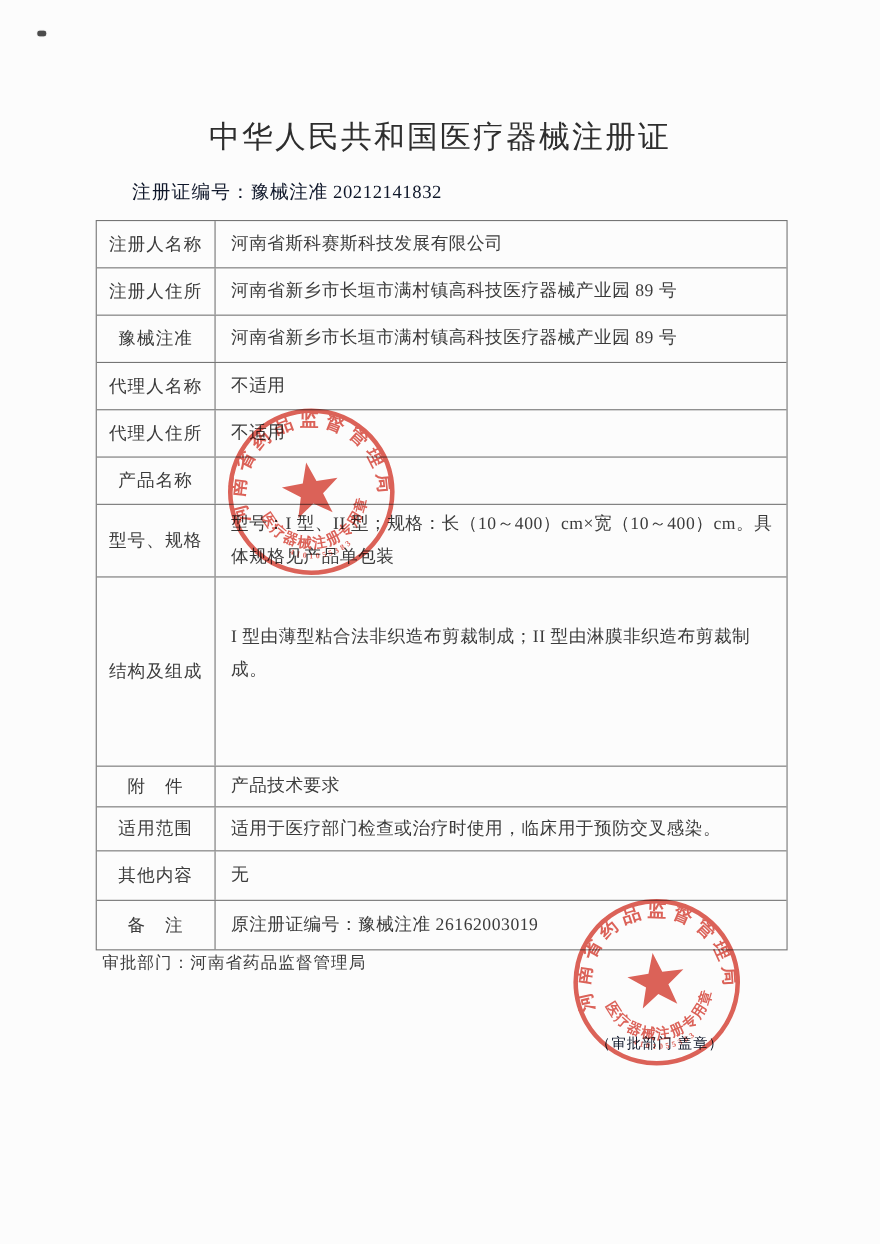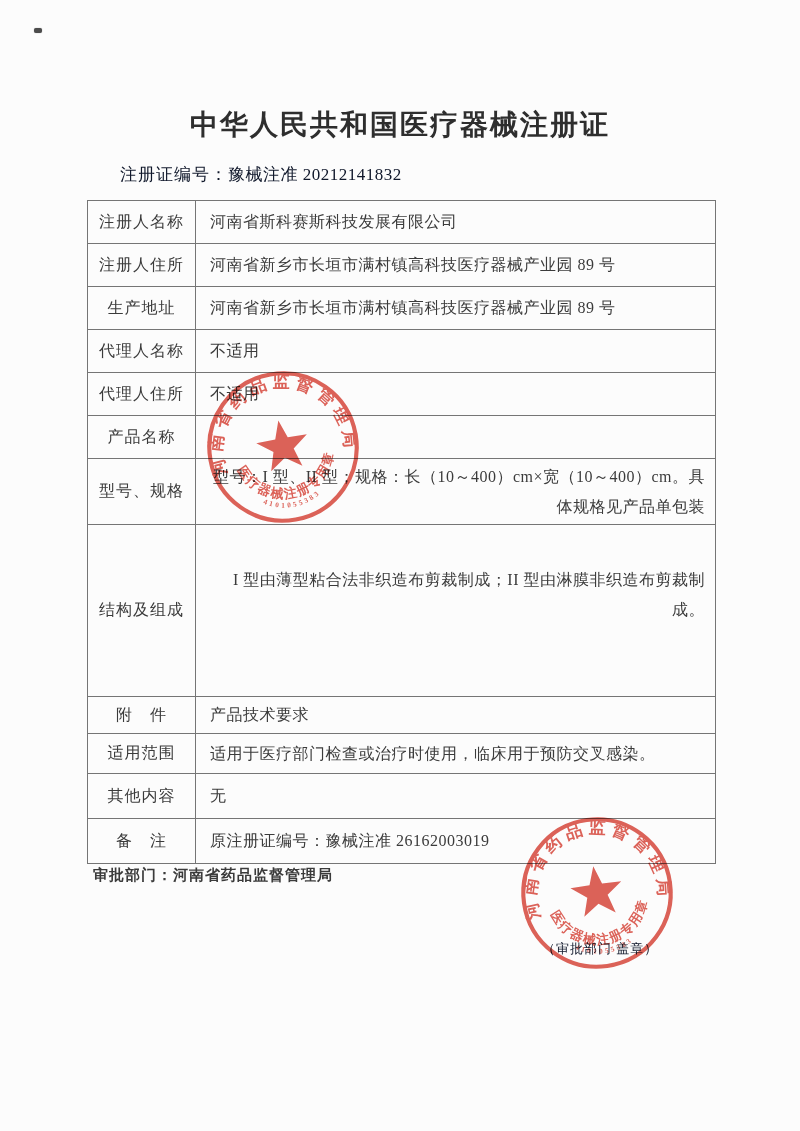--- a/index.html
+++ b/index.html
@@ -10,21 +10,21 @@
     background:#fcfcfc;
     overflow:hidden;
     font-family:"Liberation Serif","DejaVu Serif",serif;
     color:#3c3c3c;
   }
   
   .speck{position:absolute;left:34px;top:28px;width:8px;height:5px;background:#4c4c4c;border-radius:2px;box-shadow:0 0 1px #888;}
 
   .doc-title{
     position:absolute;top:106px;left:0;width:100%;
-    text-align:center;font-size:28px;font-weight:700;letter-spacing:2px;color:#2e2e2e;
+    text-align:center;font-size:28px;font-weight:400;letter-spacing:2px;color:#2e2e2e;
   }
   .cert-no{
     position:absolute;top:163px;left:120px;
     font-size:17px;letter-spacing:1px;color:#0f172a;
   }
   .cert-no .num{letter-spacing:0.5px;}
 
   
   .cert-table{
     position:absolute;left:87px;top:200px;width:629px;
@@ -36,33 +36,33 @@
   .trow:last-child{border-bottom:none;}
   .cell-label{
     width:108px;flex:0 0 108px;
     border-right:1px solid #757575;box-sizing:border-box;
     display:flex;align-items:center;justify-content:center;
     font-size:16px;color:#3b3b3b;text-align:center;letter-spacing:1px;font-family:Liberation Serif, serif;
   }
   .cell-value{
     flex:1;padding:2px 10px 2px 14px;box-sizing:border-box;
     display:flex;align-items:center;
-    font-size:16px;color:#3b3b3b;line-height:1.85;letter-spacing:0.5px;text-align:right;
+    font-size:16px;color:#3b3b3b;line-height:1.85;letter-spacing:0.5px;
   }
   .r-std{height:43px;}
   .r-model{height:66px;}
   .r-struct{height:172px;}
   .r-struct .cell-value{align-items:flex-start;padding-top:40px;}
   .r-scope{height:40px;}
   .r-attach{height:37px;}
   .r-other{height:45px;}
   .r-remark{height:44px;}
 
   
-  .approval-dept{position:absolute;left:93px;top:866px;font-size:15px;letter-spacing:1px;color:#3b3b3b;font-weight:bold;}
+  .approval-dept{position:absolute;left:93px;top:866px;font-size:15px;letter-spacing:1px;color:#3b3b3b;}
   .date-block{position:absolute;left:455px;top:862px;font-size:15px;color:#3b3b3b;letter-spacing:1px;}
   .date-line{height:22px;line-height:22px;white-space:nowrap;}
   .seal-caption{
     position:absolute;left:525px;top:940px;width:150px;
     text-align:center;font-size:13px;color:#0f172a;letter-spacing:1px;
   }
 
   
   .stamp{
     position:absolute;
@@ -90,21 +90,21 @@
   <div class="cert-table">
     <div class="trow r-std">
       <div class="cell-label">注册人名称</div>
       <div class="cell-value">河南省斯科赛斯科技发展有限公司</div>
     </div>
     <div class="trow r-std">
       <div class="cell-label">注册人住所</div>
       <div class="cell-value">河南省新乡市长垣市满村镇高科技医疗器械产业园 89 号</div>
     </div>
     <div class="trow r-std">
-      <div class="cell-label">生产地址</div>
+      <div class="cell-label">豫械注准</div>
       <div class="cell-value">河南省新乡市长垣市满村镇高科技医疗器械产业园 89 号</div>
     </div>
     <div class="trow r-std">
       <div class="cell-label">代理人名称</div>
       <div class="cell-value">不适用</div>
     </div>
     <div class="trow r-std">
       <div class="cell-label">代理人住所</div>
       <div class="cell-value">不适用</div>
     </div>

